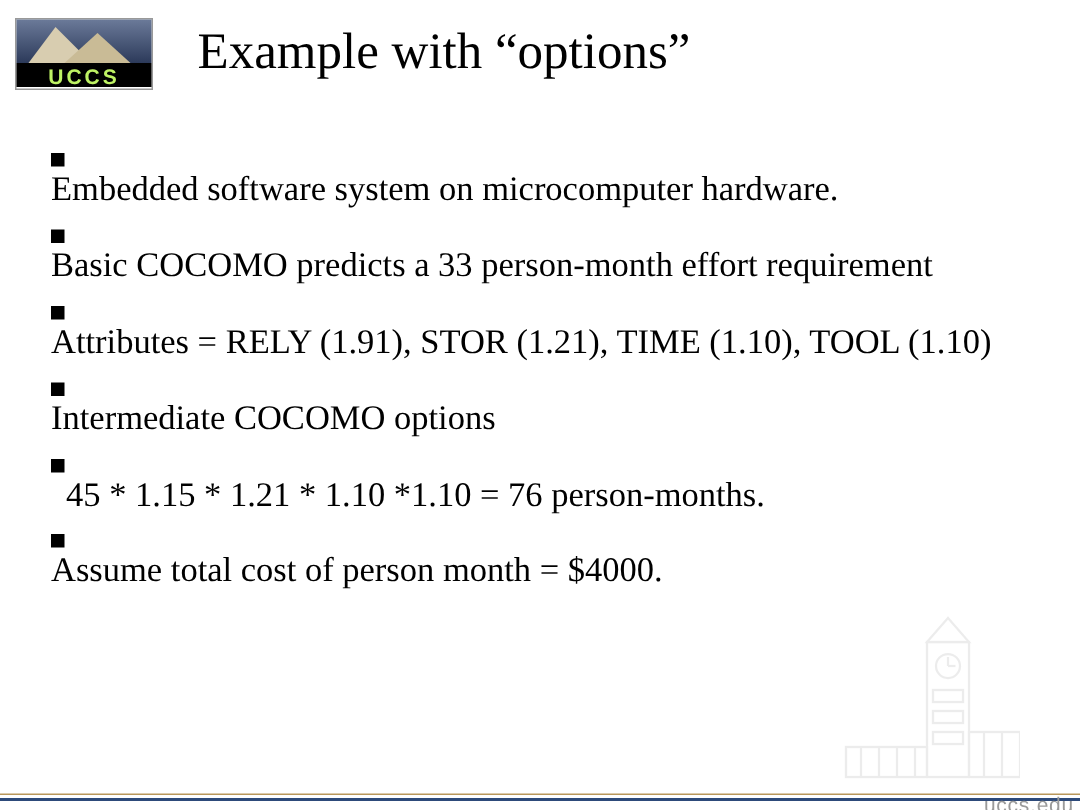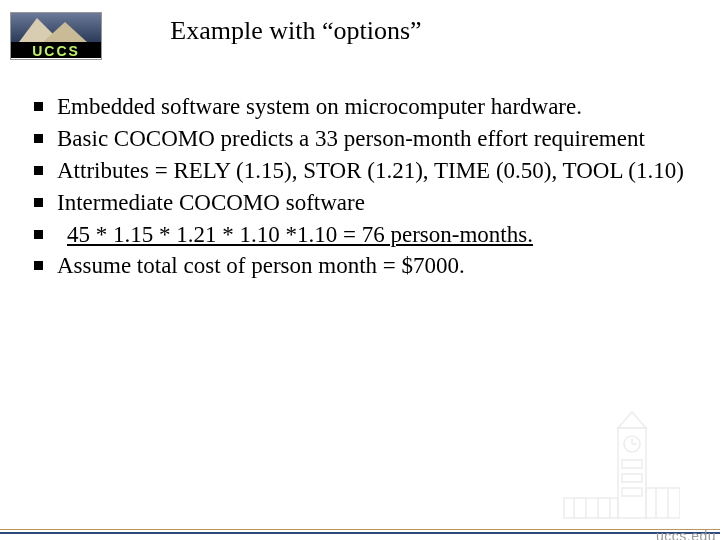--- a/index.html
+++ b/index.html
@@ -54,50 +54,50 @@
     text-align: center;
     letter-spacing: 2px;
     line-height: 18px;
   }
   .title {
     position: absolute;
     top: 16px;
     left: 0;
     width: 592px;
     text-align: center;
-    font-size: 26px;
+    font-size: 34px;
     color: #000;
   }
   .content {
     position: absolute;
     top: 92px;
     left: 34px;
     right: 20px;
   }
   .bullet-row {
     display: flex;
     align-items: flex-start;
     margin-bottom: 2px;
+    flex-direction: column;
   }
   .bullet {
     width: 9px;
     height: 9px;
     background: #000;
     margin-top: 10px;
     margin-right: 14px;
     flex-shrink: 0;
   }
   .bullet-text {
     font-size: 23px;
     line-height: 1.3;
     color: #000;
   }
   .indent .bullet-text {
     padding-left: 10px;
-    text-decoration: underline;
   }
   .footer {
     position: absolute;
     bottom: 0;
     left: 0;
     width: 720px;
     height: 68px;
   }
   .tower {
     position: absolute;
@@ -151,33 +151,33 @@
   <div class="bullet-row">
     <div class="bullet"></div>
     <div class="bullet-text">Embedded software system on microcomputer hardware.</div>
   </div>
   <div class="bullet-row">
     <div class="bullet"></div>
     <div class="bullet-text">Basic COCOMO predicts a 33 person-month effort requirement</div>
   </div>
   <div class="bullet-row">
     <div class="bullet"></div>
-    <div class="bullet-text">Attributes = RELY (1.15), STOR (1.21), TIME (0.50), TOOL (1.10)</div>
-  </div>
-  <div class="bullet-row">
-    <div class="bullet"></div>
-    <div class="bullet-text">Intermediate COCOMO software</div>
+    <div class="bullet-text">Attributes = RELY (1.91), STOR (1.21), TIME (1.10), TOOL (1.10)</div>
+  </div>
+  <div class="bullet-row">
+    <div class="bullet"></div>
+    <div class="bullet-text">Intermediate COCOMO options</div>
   </div>
   <div class="bullet-row indent">
     <div class="bullet"></div>
     <div class="bullet-text">  45 * 1.15 * 1.21 * 1.10 *1.10 = 76 person-months.</div>
   </div>
   <div class="bullet-row">
     <div class="bullet"></div>
-    <div class="bullet-text">Assume total cost of person month = $7000.</div>
+    <div class="bullet-text">Assume total cost of person month = $4000.</div>
   </div>
 </div>
 
 <div class="tower">
   <svg viewBox="0 0 120 120">
     <g fill="none" stroke="#bdbdbd" stroke-width="1.5">
       <rect x="58" y="18" width="28" height="90"></rect>
       <polygon points="58,18 72,2 86,18"></polygon>
       <circle cx="72" cy="34" r="8"></circle>
       <line x1="72" y1="34" x2="72" y2="28"></line>

